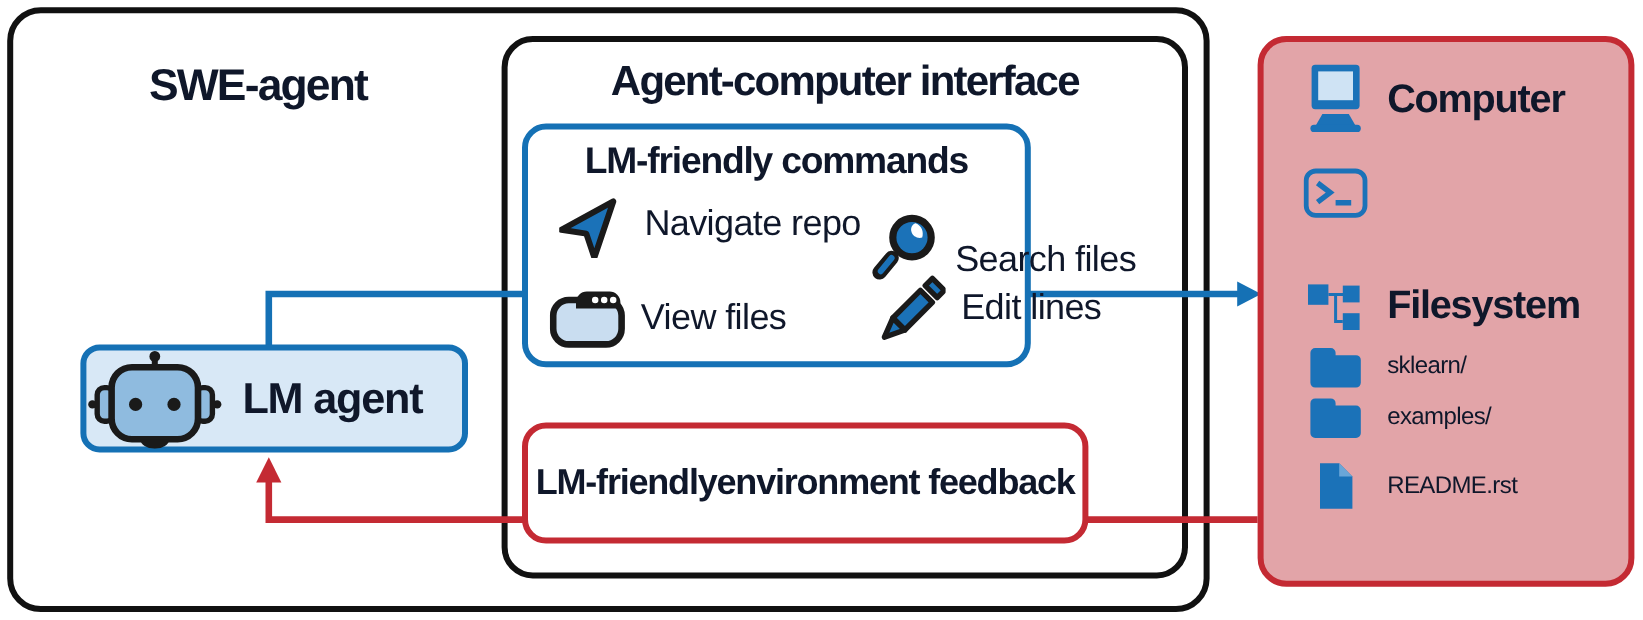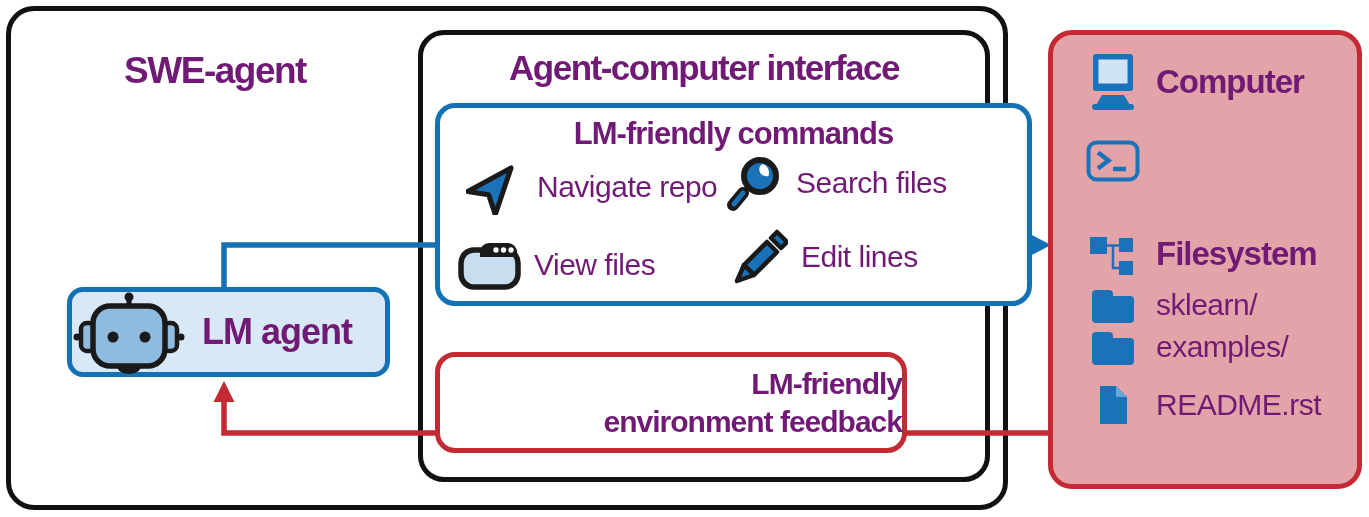--- a/index.html
+++ b/index.html
@@ -1,50 +1,50 @@
 <!DOCTYPE html>
 <html><head>
 <meta charset="utf-8">
 <style>
   html,body{margin:0;padding:0;background:#ffffff;}
   #canvas{
     position:relative;width:1369px;height:517px;background:#ffffff;overflow:hidden;
-    font-family:"Liberation Sans",sans-serif;color:#701a75;
+    font-family:"Liberation Sans",sans-serif;color:#0f172a;
   }
   
   .box{position:absolute;box-sizing:border-box;background:#fff;}
   #outer-box{left:6px;top:6px;width:1002px;height:504px;border:5px solid #111;border-radius:28px;z-index:1;}
   #aci-box{left:418px;top:30px;width:572px;height:452px;border:5px solid #111;border-radius:26px;z-index:1;}
-  #commands-box{left:435px;top:103px;width:597px;height:203px;border:5px solid var(--blue);border-radius:20px;z-index:3;}
+  #commands-box{left:435px;top:103px;width:424px;height:203px;border:5px solid var(--blue);border-radius:20px;z-index:3;}
   #feedback-box{left:435px;top:352px;width:472px;height:101px;border:5px solid var(--red);border-radius:20px;z-index:3;
-    display:flex;flex-direction:column;justify-content:center;align-items:flex-end;}
+    display:flex;flex-direction:row;justify-content:center;align-items:center;}
   #agent-box{left:67px;top:287px;width:323px;height:90px;background:var(--light_blue);border:5px solid var(--blue);
     border-radius:16px;z-index:3;display:flex;align-items:center;gap:16px;}
   #computer-box{left:1048px;top:30px;width:314px;height:459px;background:var(--pink);border:5px solid var(--red);
     border-radius:24px;z-index:3;}
   
   .h1{position:absolute;text-align:center;font-weight:700;font-size:37px;letter-spacing:-1.5px;z-index:4;white-space:nowrap;}
   #swe-title{left:85px;top:50px;width:260px;}
   #aci-title{left:418px;top:48px;width:572px;font-size:35px;}
   #commands-title{position:absolute;left:0;top:8px;width:100%;text-align:center;font-weight:700;font-size:31px;letter-spacing:-1px;white-space:nowrap;}
   .fb-line{font-weight:700;font-size:30px;letter-spacing:-1px;line-height:38px;white-space:nowrap;}
   #agent-label{font-weight:700;font-size:36px;letter-spacing:-1px;white-space:nowrap;}
   
   .cmd-item{position:absolute;display:flex;align-items:center;gap:13px;height:62px;}
   .cmd-pos-0{left:26px;top:48px;}
-  .cmd-pos-1{left:286px;top:44px;}
+  .cmd-pos-1{left:286px;top:64px;align-items:flex-end;}
   .cmd-pos-2{left:18px;top:126px;}
   .cmd-pos-3{left:292px;top:118px;}
   .cmd-label{font-size:30px;letter-spacing:-0.5px;white-space:nowrap;}
   .cmd-icon{display:flex;align-items:center;justify-content:center;}
   
   .pc-row{position:absolute;left:32px;display:flex;align-items:center;gap:15px;}
   .pc-icon{width:56px;display:flex;justify-content:center;align-items:center;}
   .pc-label{font-weight:700;font-size:33px;letter-spacing:-1px;white-space:nowrap;}
-  .pc-label.reg{font-weight:400;font-size:30px;letter-spacing:-0.5px;}
+  .pc-label.reg{font-weight:400;font-size:20px;letter-spacing:-0.5px;}
   .pc-pos-0{top:14px;height:66px;}
   .pc-pos-1{top:104px;height:44px;}
   .pc-pos-2{top:196px;height:46px;}
   .pc-pos-3{top:250px;height:40px;}
   .pc-pos-4{top:292px;height:40px;}
   .pc-pos-5{top:350px;height:40px;align-items:center;}
   
   #arrows{position:absolute;left:0;top:0;width:1369px;height:517px;z-index:2;pointer-events:none;}
 </style>
 </head>

